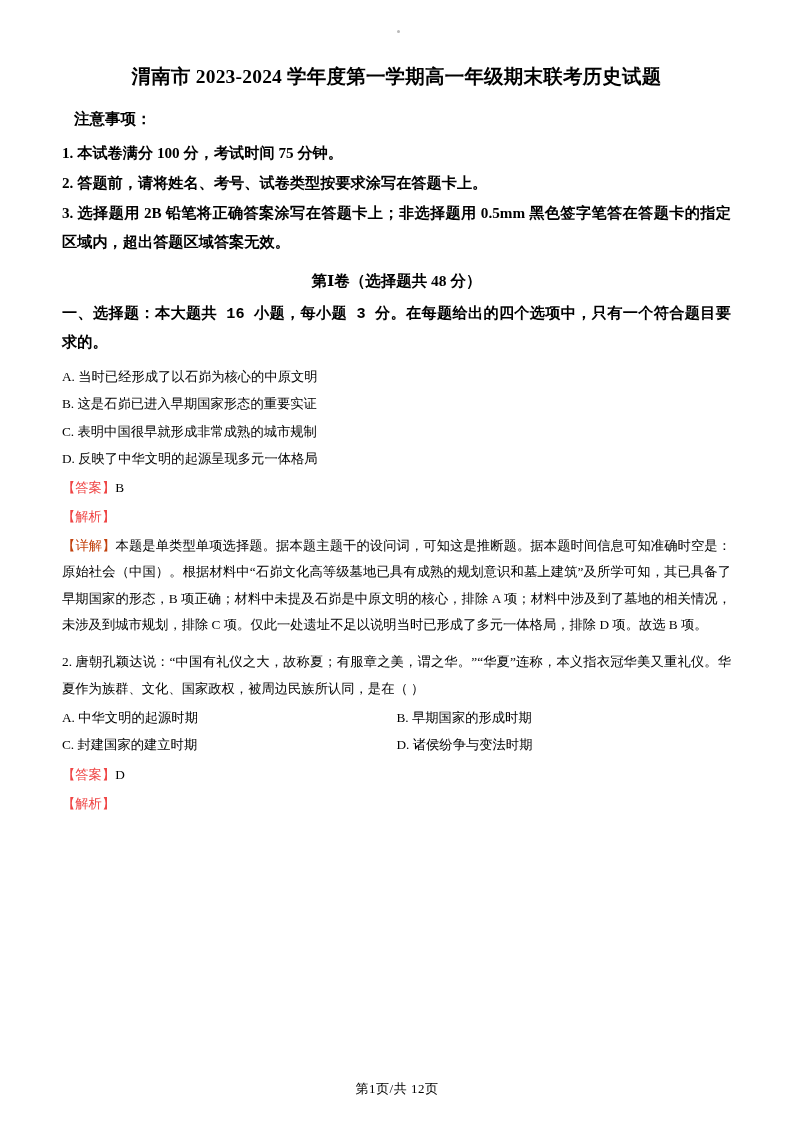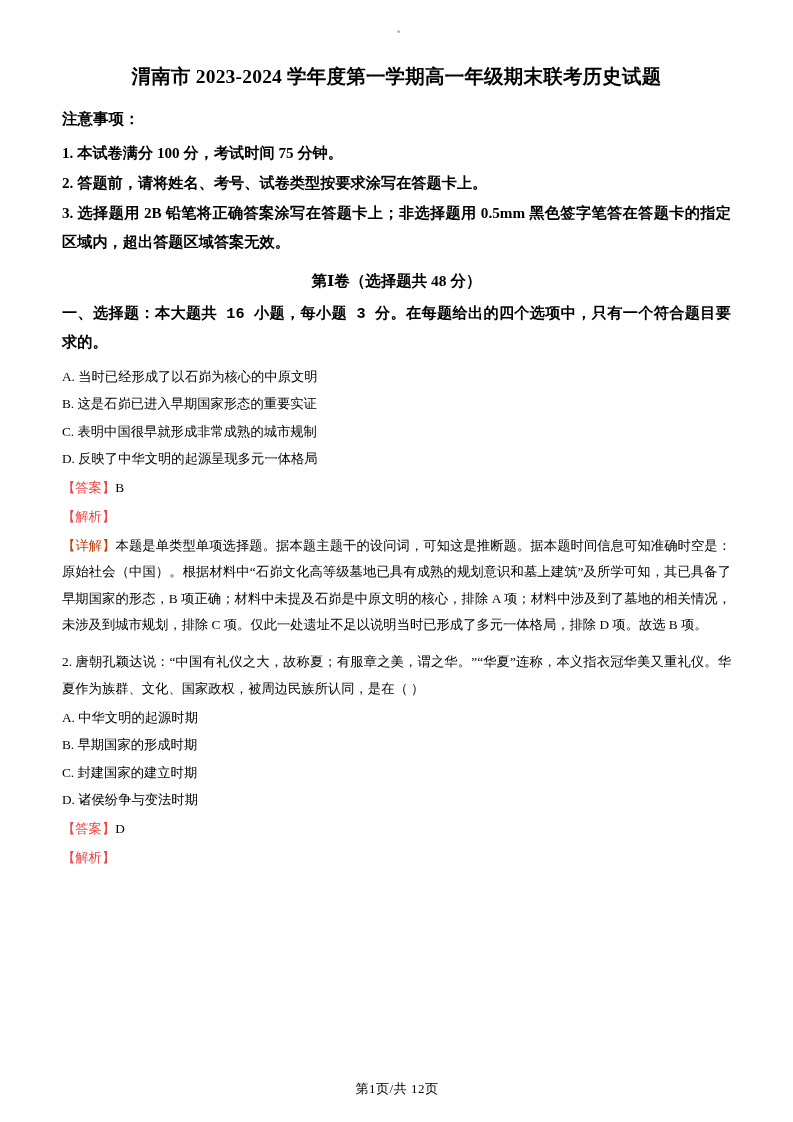--- a/index.html
+++ b/index.html
@@ -26,21 +26,21 @@
     text-align: center;
     font-size: 19.5px;
     font-weight: bold;
     letter-spacing: 0.2px;
     margin: 22px 0 18px 0;
     line-height: 1.5;
   }
   .notice-head {
     font-size: 15.5px;
     font-weight: bold;
-    margin: 6px 0 8px 0;
+    margin: 6px 0 8px 12px;
   }
   .notice-line {
     font-size: 15.2px;
     font-weight: bold;
     line-height: 1.95;
     margin: 0;
     text-align: justify;
   }
   .section-center {
     text-align: center;
@@ -65,21 +65,20 @@
   }
   .opt {
     font-size: 13.3px;
     line-height: 2.05;
     margin: 0;
   }
   .opt-row {
     display: flex;
     font-size: 13.3px;
     line-height: 2.05;
-    flex-direction: column;
   }
   .opt-row > div {
     width: 50%;
   }
   .ans {
     font-size: 13.3px;
     line-height: 2.05;
     color: #1f3fa8;
     margin: 2px 0 0 0;
   }

